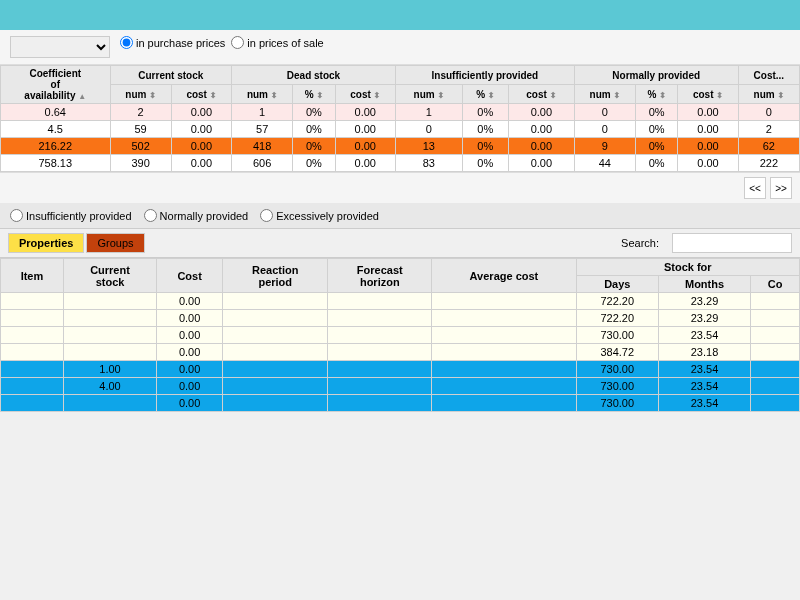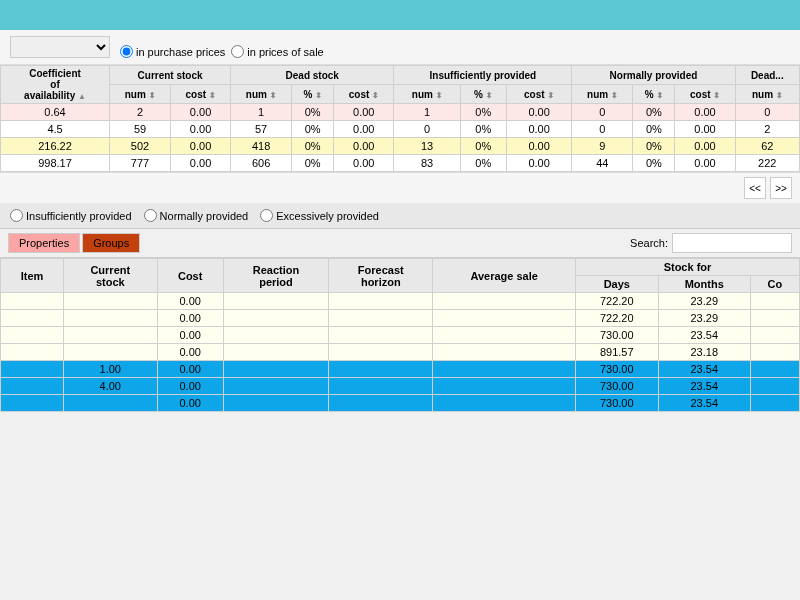--- a/index.html
+++ b/index.html
@@ -1,45 +1,45 @@
 <!DOCTYPE html>
 <html><head>
   <meta charset="utf-8">
   <style>
     * { box-sizing: border-box; margin: 0; padding: 0; font-family: Arial, sans-serif; font-size: 11px; }
     body { background: #f0f0f0; width: 800px; height: 600px; overflow: hidden; }
 
     .top-bar { background: #5bc8d4; height: 30px; width: 100%; }
 
-    .toolbar { background: #f5f5f5; padding: 6px 10px; display: flex; align-items: flex-end; gap: 10px; border-bottom: 1px solid #ddd; }
+    .toolbar { background: #f5f5f5; padding: 6px 10px; display: flex; align-items: flex-start; gap: 10px; border-bottom: 1px solid #ddd; }
     .toolbar select { width: 100px; height: 22px; font-size: 11px; border: 1px solid #ccc; }
     .radio-group { display: flex; align-items: center; gap: 6px; }
     .radio-group label { display: flex; align-items: center; gap: 3px; cursor: pointer; }
 
     .upper-table-container { background: white; overflow-x: auto; border-bottom: 1px solid #ddd; }
     table.upper-table { border-collapse: collapse; width: 100%; min-width: 800px; }
     table.upper-table th, table.upper-table td { border: 1px solid #d0d0d0; padding: 2px 4px; text-align: center; white-space: nowrap; }
     table.upper-table thead th { background: #e8e8e8; font-weight: bold; font-size: 10px; }
     .sort-icon { font-size: 8px; color: #888; }
 
     .row-pink { background: #fde8e8; margin-left: 23px; }
     .row-normal { background: #fff; }
-    .row-light { background: #fef9c3; }
+    .row-light { background: #f97316; }
 
     .pagination { display: flex; justify-content: flex-end; padding: 4px 8px; background: #f5f5f5; gap: 4px; }
     .pagination button { width: 22px; height: 22px; border: 1px solid #ccc; background: white; cursor: pointer; font-size: 10px; }
 
     .filter-bar { background: #e8e8e8; padding: 6px 10px; display: flex; align-items: center; gap: 12px; border-bottom: 1px solid #ccc; }
     .filter-bar label { display: flex; align-items: center; gap: 3px; cursor: pointer; }
 
     .tab-bar { background: #f0f0f0; padding: 4px 8px; display: flex; align-items: center; justify-content: space-between; border-bottom: 1px solid #ccc; }
     .tabs { display: flex; gap: 2px; }
     .tab { padding: 3px 10px; border: 1px solid #ccc; background: #c2410c; cursor: pointer; font-size: 11px; }
-    .tab.active { background: #fca5a5; }
-    .search-area { display: flex; align-items: center; gap: 4px; }
+    .tab.active { background: #fde047; font-weight: bold; }
+    .search-area { display: flex; align-items: center; gap: 13px; }
     .search-area input { width: 120px; height: 20px; border: 1px solid #ccc; font-size: 11px; padding: 0 4px; }
 
     .lower-table-container { overflow-y: auto; max-height: 220px; }
     table.lower-table { border-collapse: collapse; width: 100%; }
     table.lower-table th, table.lower-table td { border: 1px solid #d0d0d0; padding: 2px 6px; text-align: center; white-space: nowrap; font-size: 11px; }
     table.lower-table thead th { background: #e8e8e8; font-weight: bold; }
     table.lower-table td.left { text-align: left; }
 
     .stock-for-header { background: #d0e8f0; }
 
@@ -69,21 +69,21 @@
 
 <div class="upper-table-container">
   <table class="upper-table">
     <thead>
       <tr>
         <th rowspan="2">Coefficient<br>of<br>availability <span class="sort-icon">▲</span></th>
         <th colspan="2">Current stock</th>
         <th colspan="3">Dead stock</th>
         <th colspan="3">Insufficiently provided</th>
         <th colspan="3">Normally provided</th>
-        <th colspan="1">Dead...</th>
+        <th colspan="1">Cost...</th>
       </tr>
       <tr>
         <th>num <span class="sort-icon">⬍</span></th>
         <th>cost <span class="sort-icon">⬍</span></th>
         <th>num <span class="sort-icon">⬍</span></th>
         <th>% <span class="sort-icon">⬍</span></th>
         <th>cost <span class="sort-icon">⬍</span></th>
         <th>num <span class="sort-icon">⬍</span></th>
         <th>% <span class="sort-icon">⬍</span></th>
         <th>cost <span class="sort-icon">⬍</span></th>
@@ -133,22 +133,22 @@
           <td>0.00</td>
           <td>13</td>
           <td>0%</td>
           <td>0.00</td>
           <td>9</td>
           <td>0%</td>
           <td>0.00</td>
           <td>62</td>
         </tr>
         <tr class="row-normal">
-          <td>998.17</td>
-          <td>777</td>
+          <td>758.13</td>
+          <td>390</td>
           <td>0.00</td>
           <td>606</td>
           <td>0%</td>
           <td>0.00</td>
           <td>83</td>
           <td>0%</td>
           <td>0.00</td>
           <td>44</td>
           <td>0%</td>
           <td>0.00</td>
@@ -191,21 +191,21 @@
 
 <div class="lower-table-container">
   <table class="lower-table">
     <thead>
       <tr>
         <th rowspan="2">Item</th>
         <th rowspan="2">Current<br>stock</th>
         <th rowspan="2">Cost</th>
         <th rowspan="2">Reaction<br>period</th>
         <th rowspan="2">Forecast<br>horizon</th>
-        <th rowspan="2">Average sale</th>
+        <th rowspan="2">Average cost</th>
         <th colspan="3" class="stock-for-header">Stock for</th>
       </tr>
       <tr>
         <th>Days</th>
         <th>Months</th>
         <th>Co</th>
       </tr>
     </thead>
     <tbody id="lower-tbody">
     <tr class="row-yellow">
@@ -241,21 +241,21 @@
           <td>23.54</td>
           <td></td>
         </tr>
         <tr class="row-yellow">
           <td class="left"></td>
           <td></td>
           <td>0.00</td>
           <td></td>
           <td></td>
           <td></td>
-          <td>891.57</td>
+          <td>384.72</td>
           <td>23.18</td>
           <td></td>
         </tr>
         <tr class="row-pink2">
           <td class="left"></td>
           <td>1.00</td>
           <td>0.00</td>
           <td></td>
           <td></td>
           <td></td>

